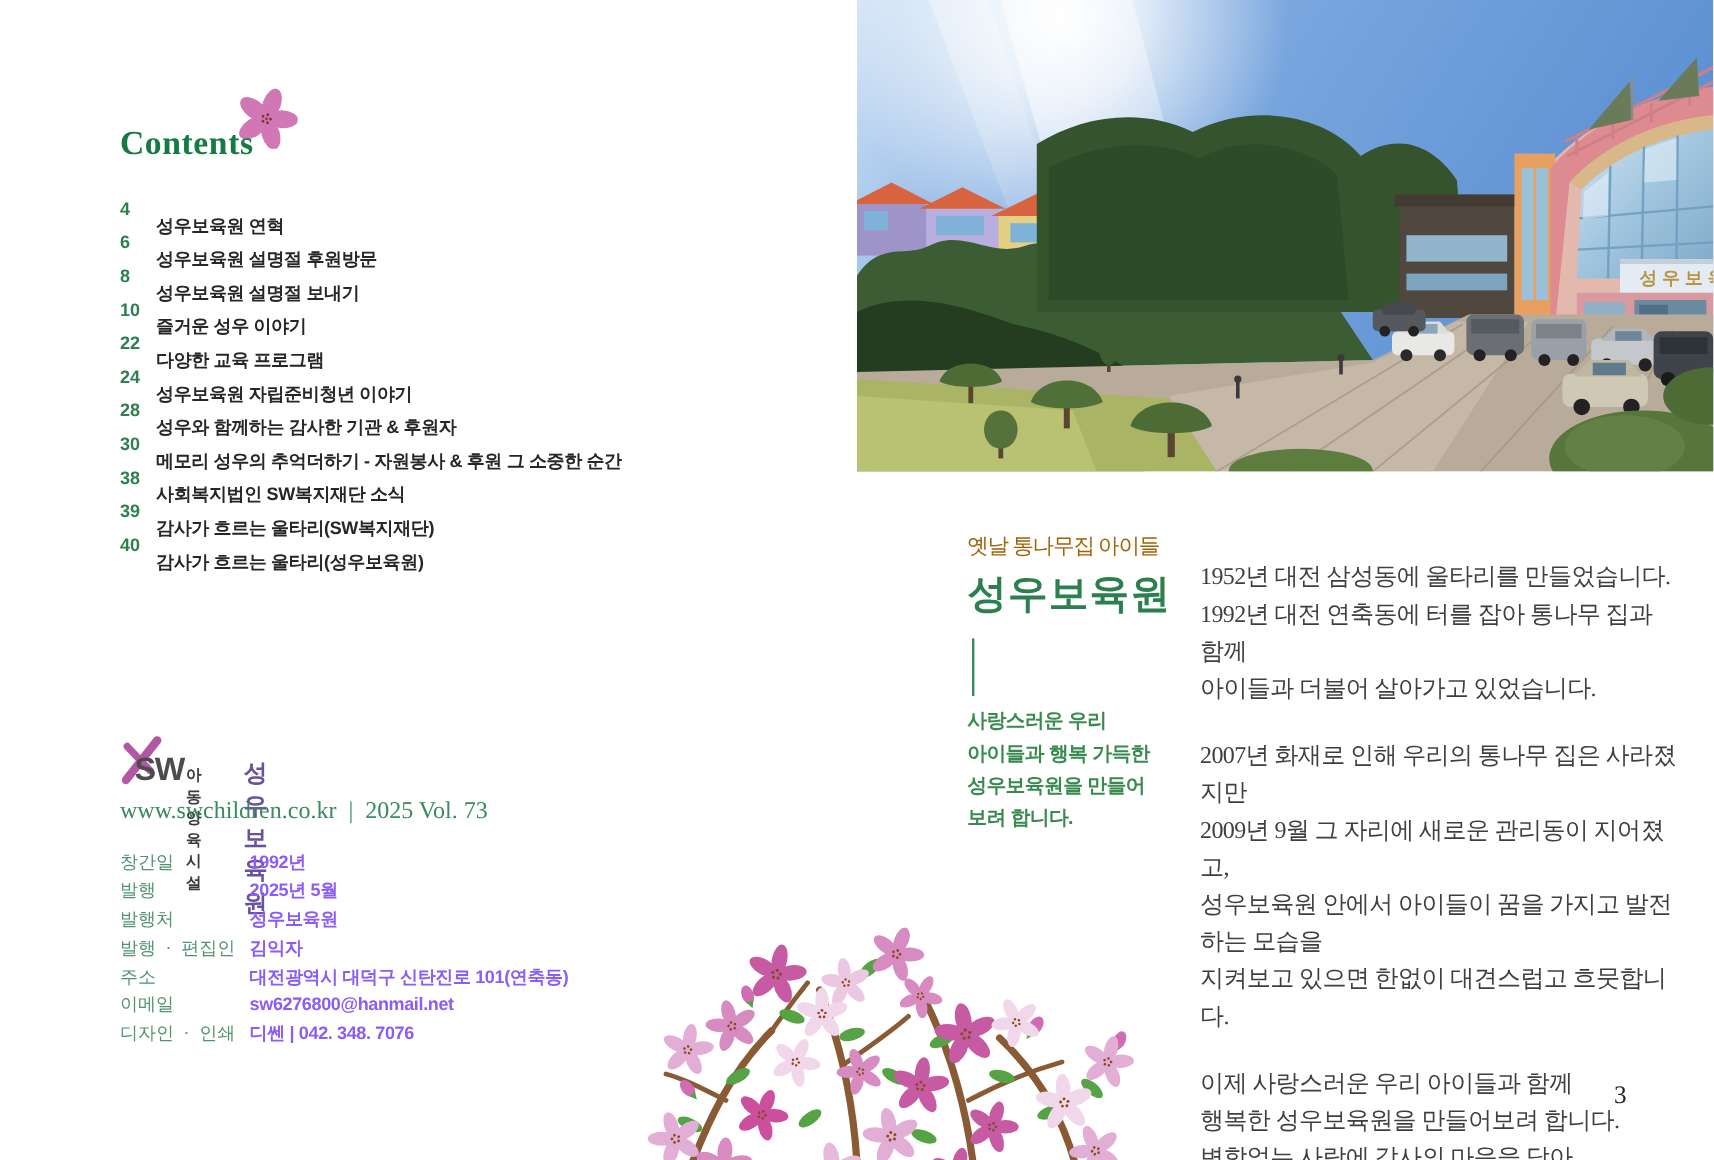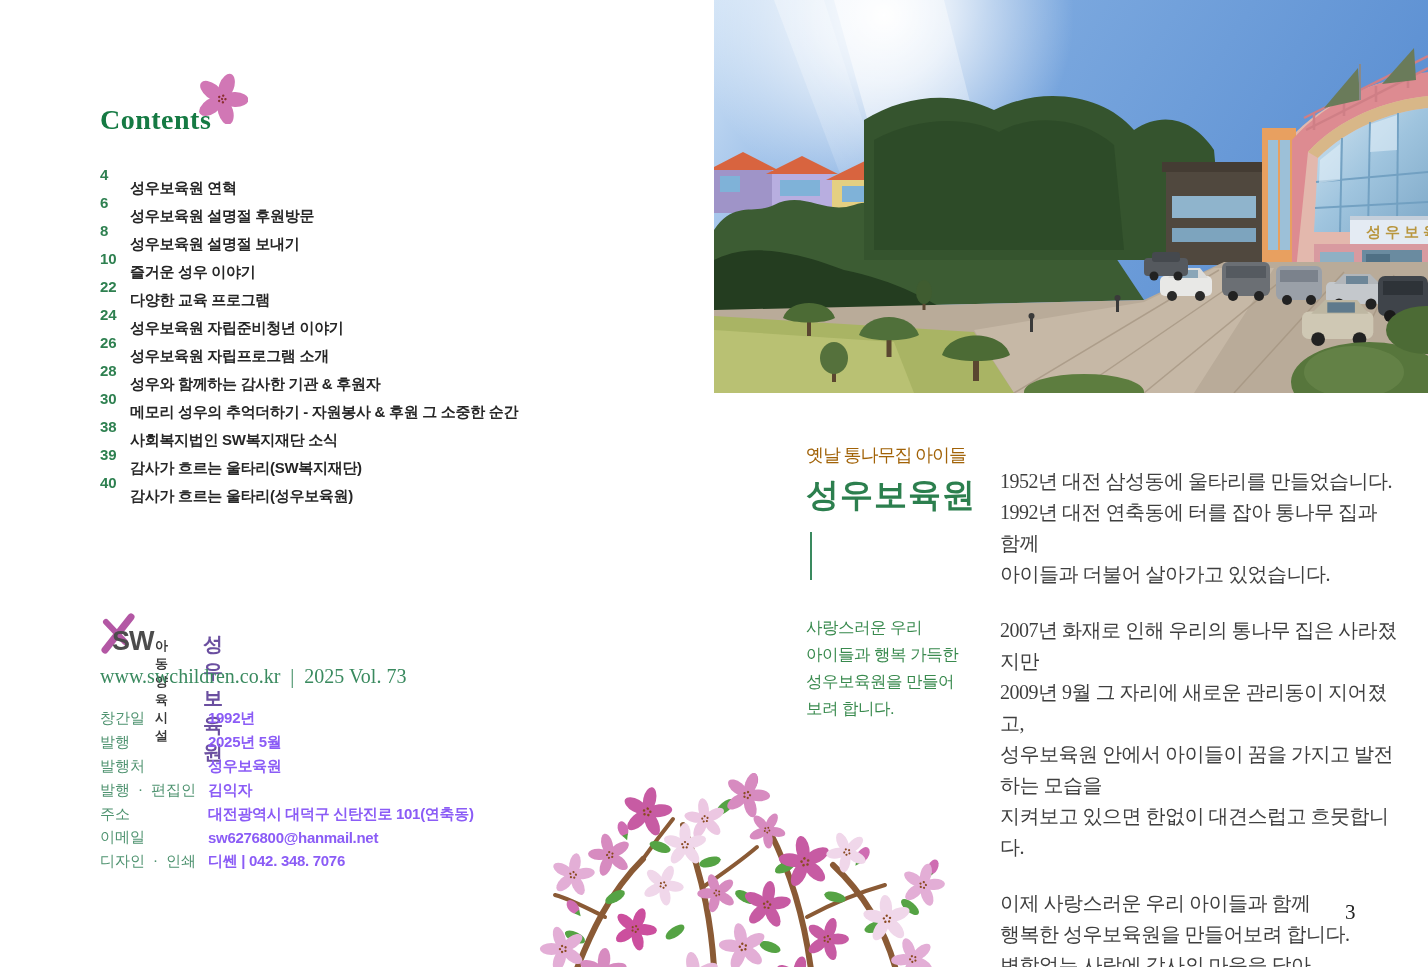--- a/index.html
+++ b/index.html
@@ -39,21 +39,21 @@
 
   
   .photo { position:absolute; left:714px; top:0; width:714px; height:393px; overflow:hidden; }
 
   .intro { position:absolute; left:806px; top:443px; width:185px; }
   .intro .eyebrow { font-family:"Liberation Serif","DejaVu Serif",serif;
     font-size:18px; color:#a16207; letter-spacing:-1px; }
   .intro .title { font-family:"Liberation Serif","DejaVu Serif",serif;
     font-size:33px; font-weight:bold; color:#2c7f4e; letter-spacing:1px; margin-top:6px; }
   .intro .vline { width:2px; height:48px; background:#3a8a5f; margin:14px 0 0 4px; }
-  .intro .tagline { margin-top:34px; font-size:16.5px; font-weight:normal; color:#398a4e;
+  .intro .tagline { margin-top:8px; font-size:16.5px; font-weight:bold; color:#398a4e;
     line-height:27px; letter-spacing:-0.5px; }
 
   .body-text { position:absolute; left:1000px; top:441px; width:400px;
     font-family:"Liberation Serif","DejaVu Serif",serif;
     font-size:20px; color:#3f3f3f; letter-spacing:-0.5px; }
   .body-text p { margin-bottom:25px; }
   .body-text .line { line-height:31px; }
 
   .page-number { position:absolute; left:1345px; top:900px;
     font-family:"Liberation Serif","DejaVu Serif",serif;
@@ -103,24 +103,20 @@
         <span class="num">10</span>
         <span class="ttl">즐거운 성우 이야기</span>
       </li>
     <li>
         <span class="num">22</span>
         <span class="ttl">다양한 교육 프로그램</span>
       </li>
     <li>
         <span class="num">24</span>
         <span class="ttl">성우보육원 자립준비청년 이야기</span>
-      </li>
-    <li>
-        <span class="num">26</span>
-        <span class="ttl">성우보육원 자립프로그램 소개</span>
       </li>
     <li>
         <span class="num">28</span>
         <span class="ttl">성우와 함께하는 감사한 기관 &amp; 후원자</span>
       </li>
     <li>
         <span class="num">30</span>
         <span class="ttl">메모리 성우의 추억더하기 - 자원봉사 &amp; 후원 그 소중한 순간</span>
       </li>
     <li>

